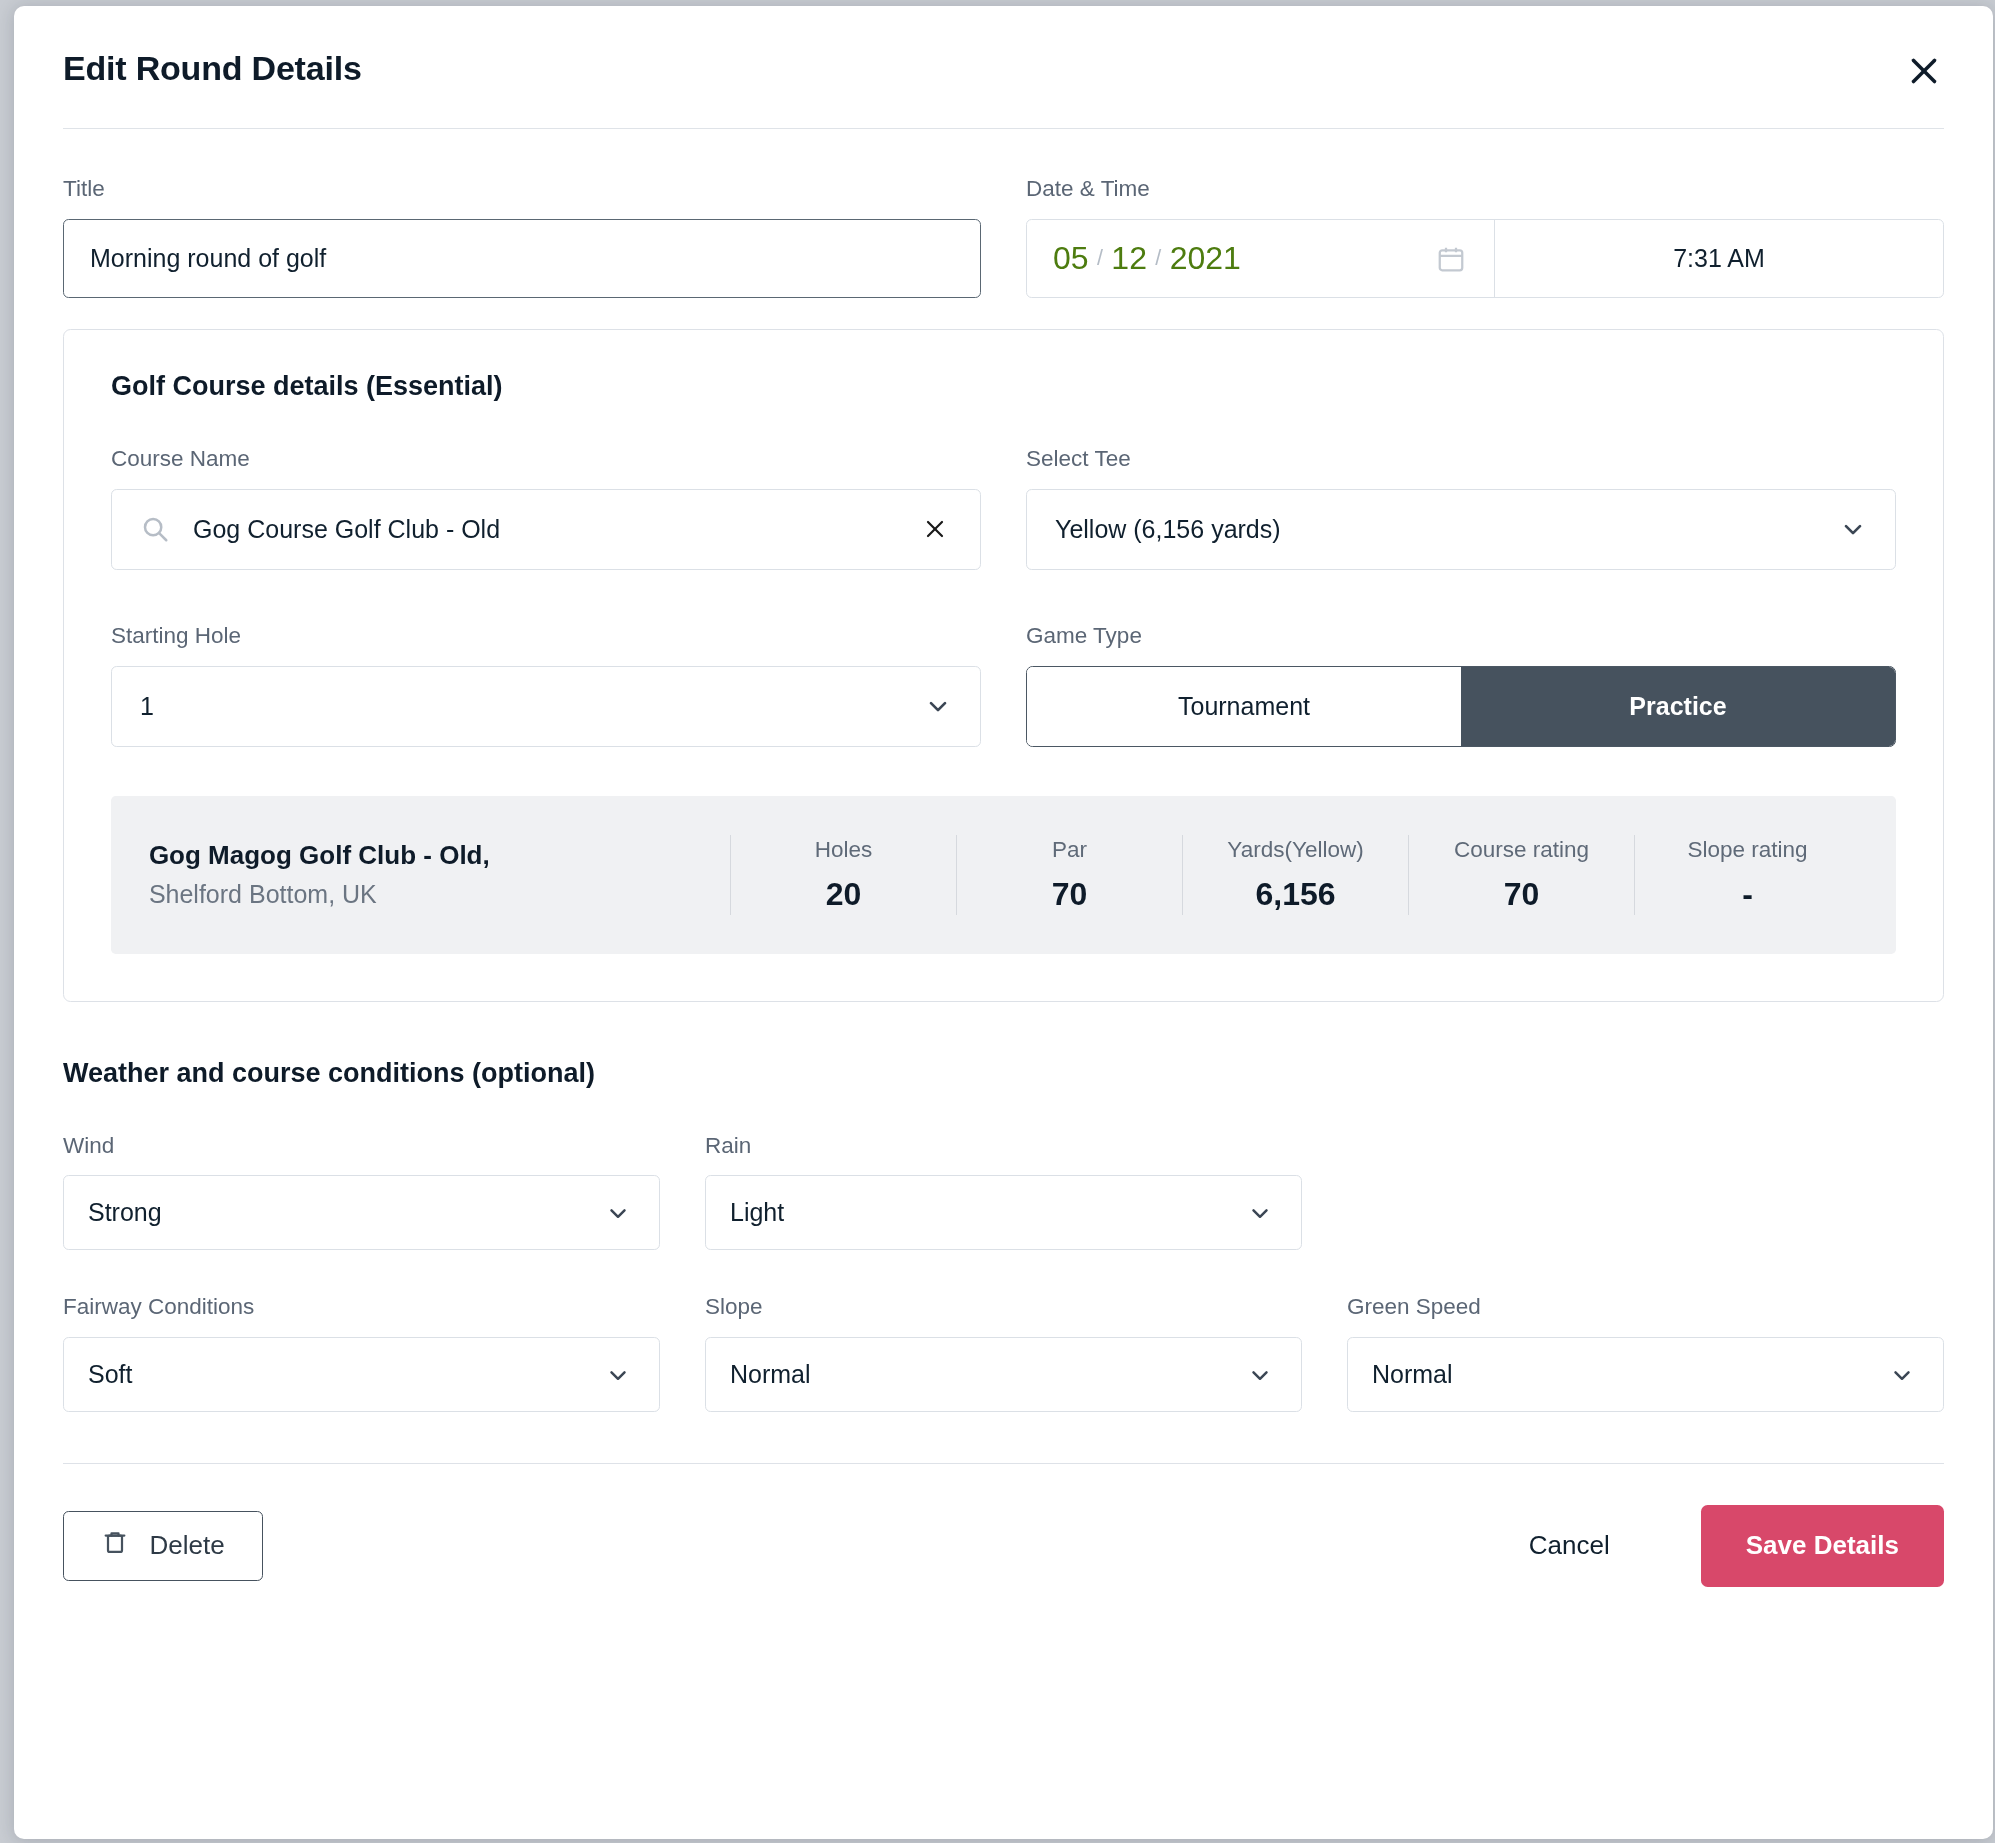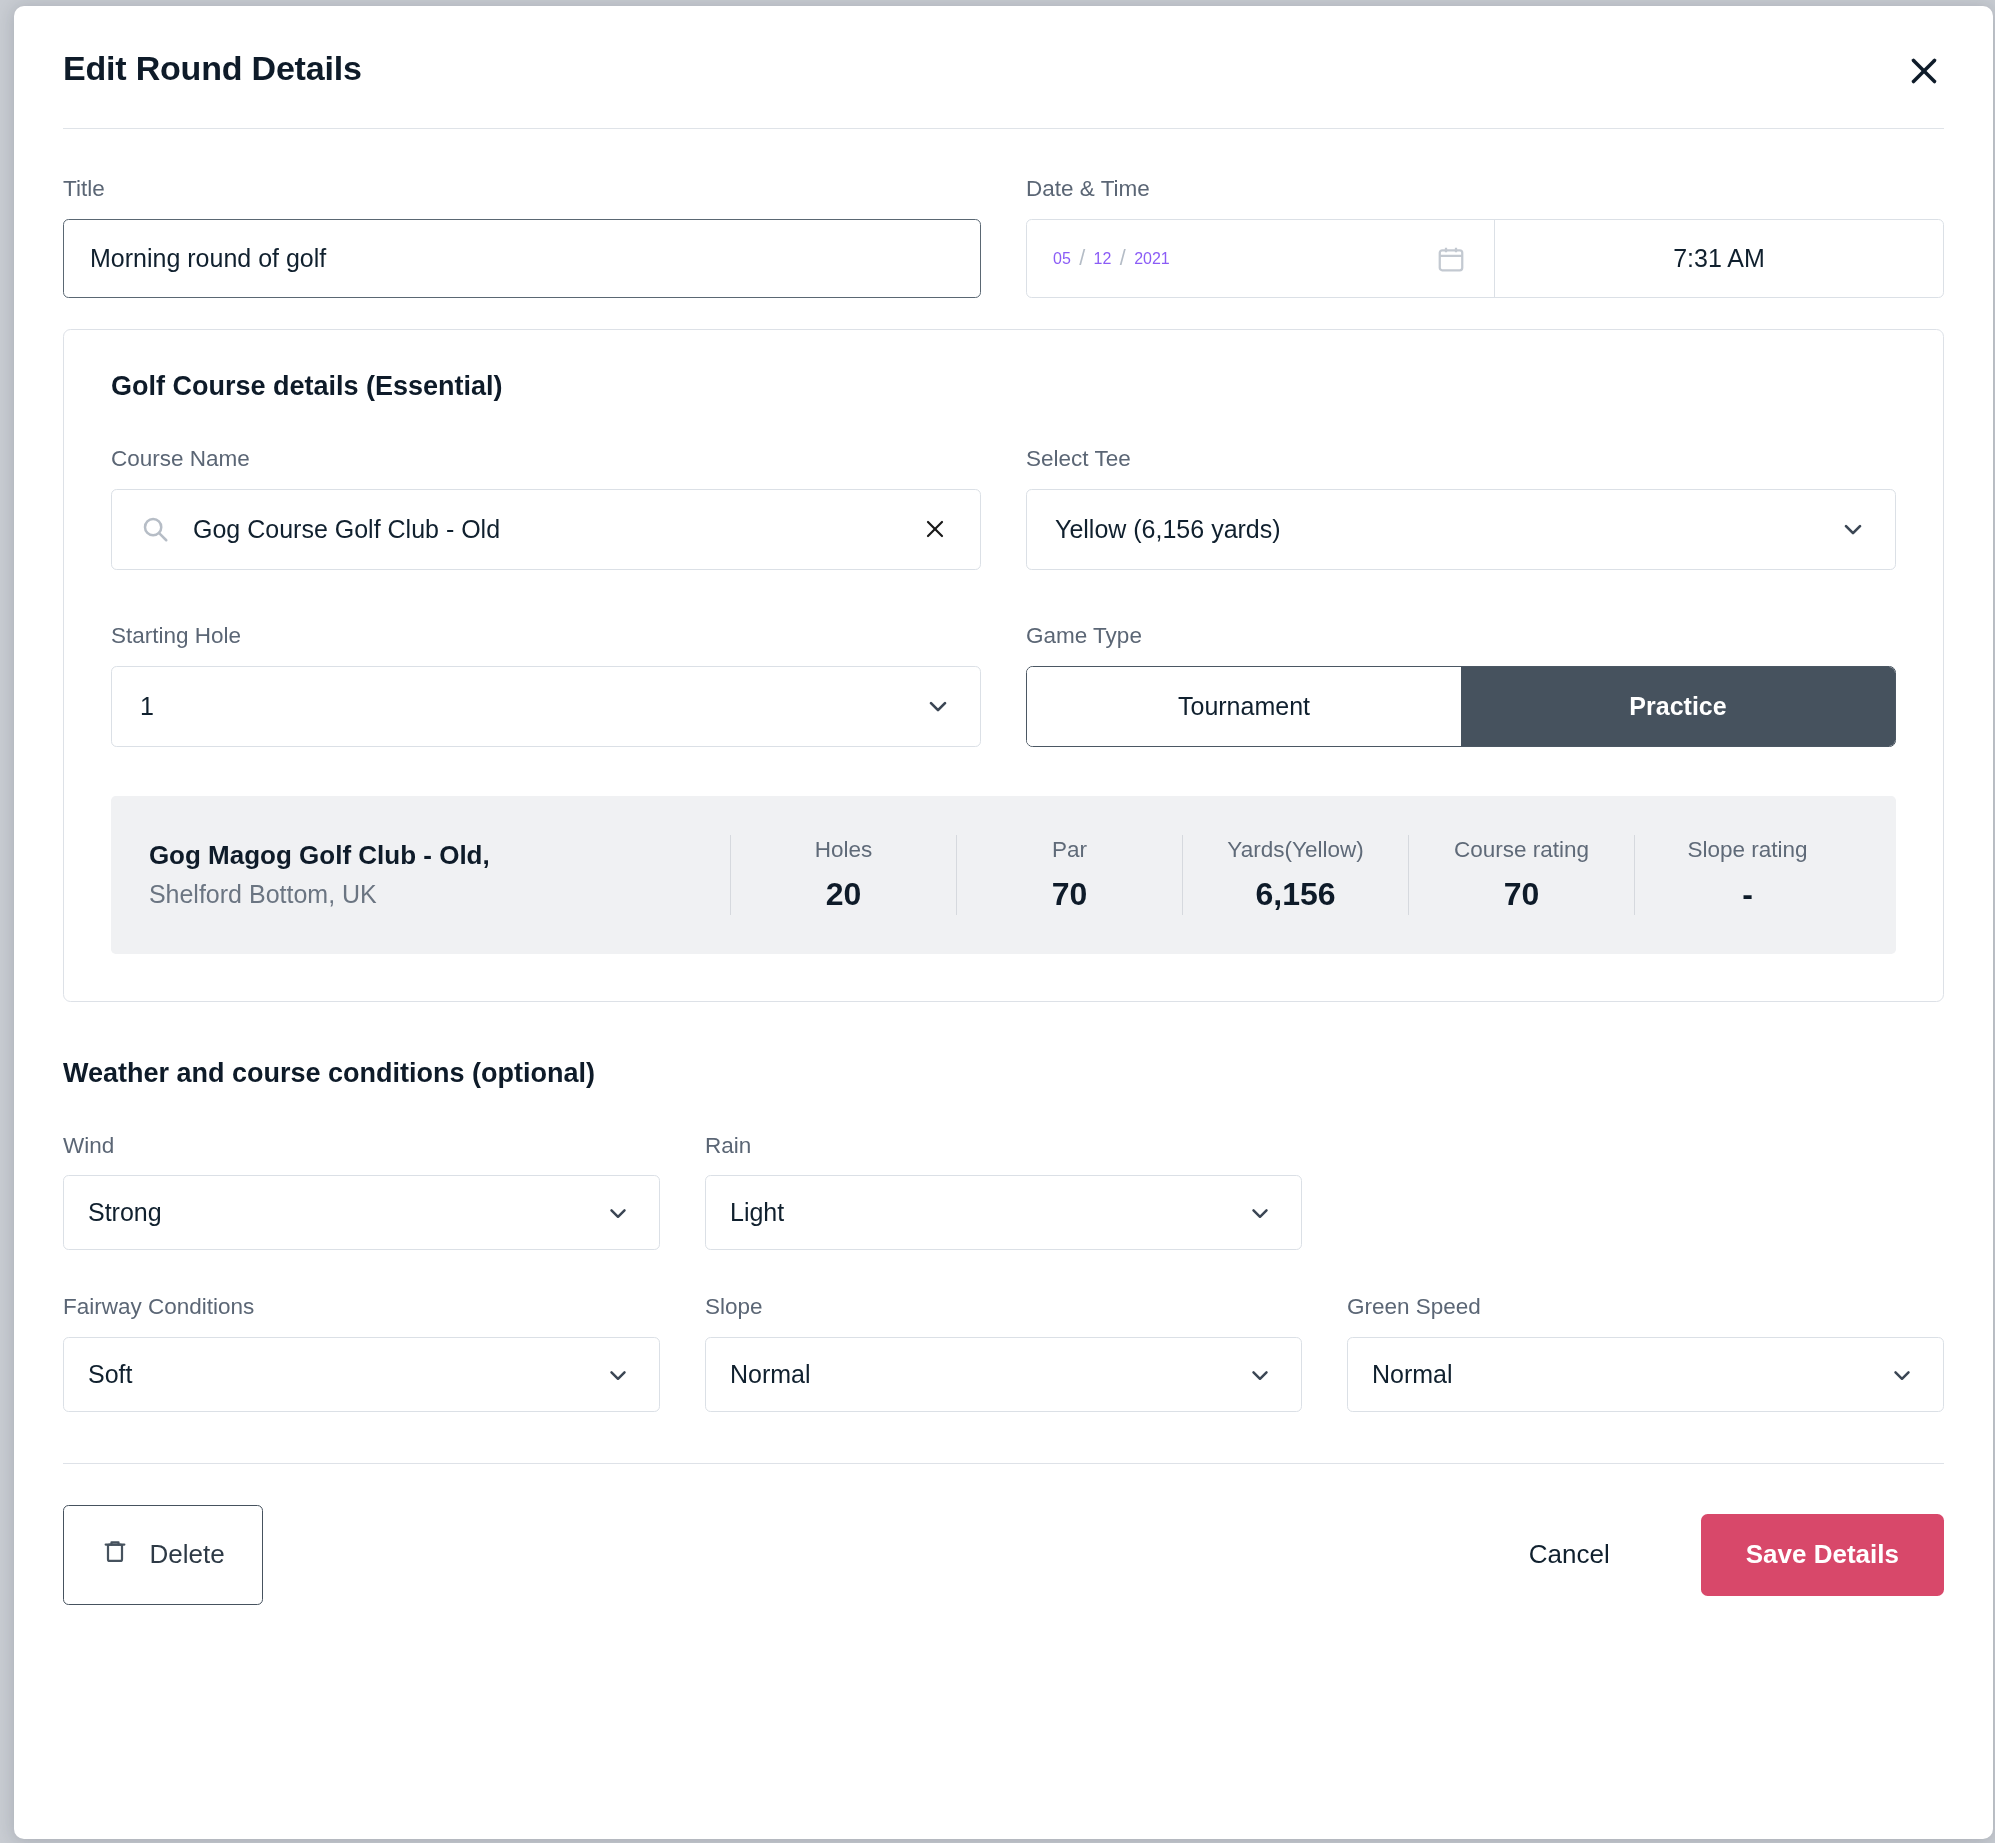--- a/index.html
+++ b/index.html
@@ -102,21 +102,21 @@
     background: #fff;
   }
   .date-part {
     flex: 0 0 468px;
     display: flex;
     align-items: center;
     padding: 0 26px;
     border-right: 0.9px solid #dbe0e6;
     position: relative;
   }
-  .date-seg { font-size: 16px; color: #8b5cf6; }
+  .date-seg { font-size: 32px; color: #4d7c0f; }
   .date-sep { font-size: 21.5px; color: #b4bcc6; margin: 0 8.4px; }
   .cal-icon {
     position: absolute;
     right: 28px;
     top: 50%;
     transform: translateY(-50%);
     display: flex;
   }
   .time-part {
     flex: 1;
@@ -282,21 +282,21 @@
   }
   .footer {
     padding: 41px 49px 0 49px;
     display: flex;
     align-items: center;
   }
   .delete-btn {
     display: flex;
     align-items: center;
     gap: 20.6px;
-    height: 100px;
+    height: 70px;
     padding: 0 37px;
     border: 1.9px solid #46525e;
     border-radius: 5.6px;
     background: #fff;
     font-size: 26px;
     color: #2e3a46;
     cursor: pointer;
     font-family: "Liberation Sans", sans-serif;
   }
   .footer-right {

